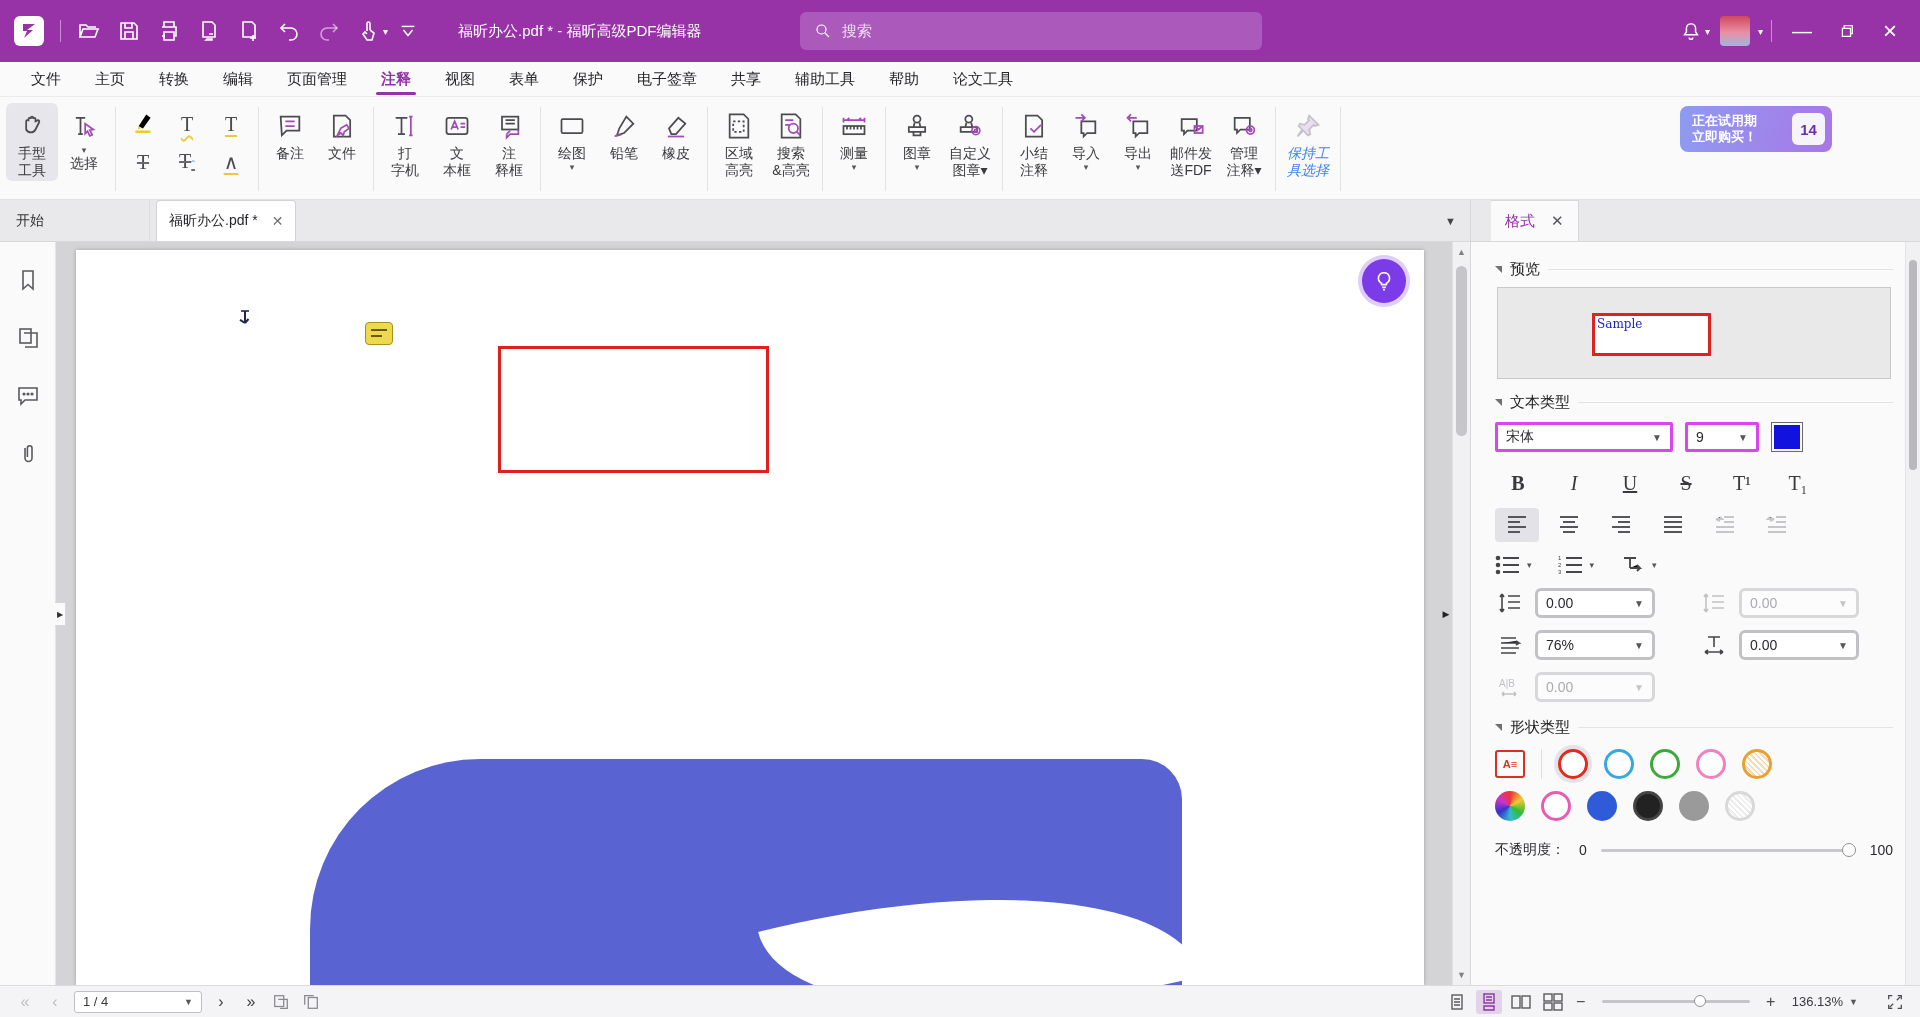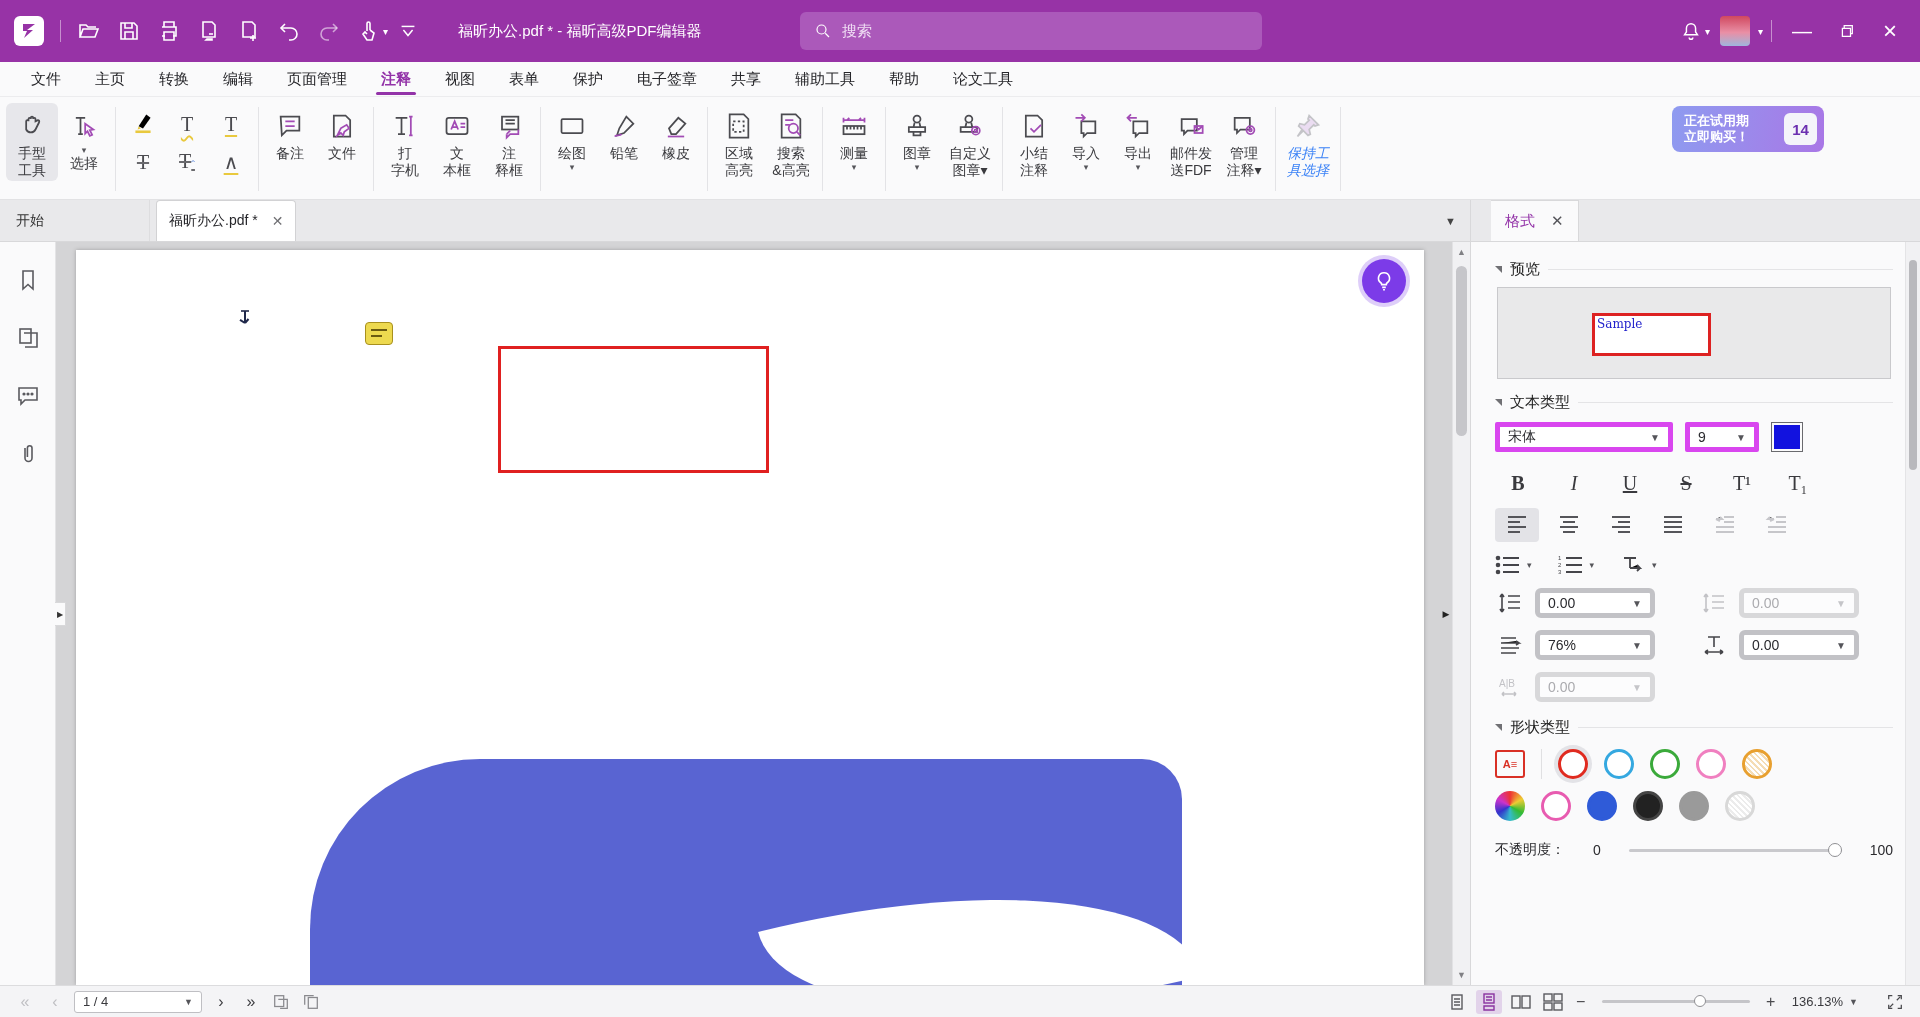--- a/index.html
+++ b/index.html
@@ -38,21 +38,21 @@
   .tbtn svg { stroke:#4B4B50; fill:none; stroke-width:1.5; }
   .lbl { font-size:14px; color:#3A3A3E; line-height:17px; text-align:center; white-space:nowrap; }
   .lbl.dis { color:#3b82f6;font-style:italic; }
   .caret { font-size:9px; color:#55555A; line-height:10px; }
   .tbtn.disabled svg { stroke:#C4C4C8; }
   .grid2x3 { display:grid; grid-template-columns:repeat(3,44px); grid-template-rows:38px 38px; align-items:center; justify-items:center; margin-top:2px; }
   .mkT { font-family:"Liberation Serif",serif; font-size:20px; color:#4B4B50; line-height:22px; }
   .u-sq { text-decoration:underline wavy #E9C93E 2px; text-underline-offset:4px; }
   .u-ln { text-decoration:underline solid #E9C93E 2px; text-underline-offset:4px; }
   .u-st { text-decoration:line-through solid #6A6A6E 1.5px; }
-  .trial { position:absolute; right:96px; top:9px; width:152px; height:46px; border-radius:8px; background:linear-gradient(100deg,#8E9BF0,#A977E6); display:flex; align-items:center; color:#fff; }
+  .trial { position:absolute; right:88px; top:9px; width:152px; height:46px; border-radius:8px; background:linear-gradient(100deg,#8E9BF0,#A977E6); display:flex; align-items:center; color:#fff; }
   .trial .tt { font-size:13px; font-weight:bold; line-height:16px; padding-left:12px; }
   .trial .days { position:absolute; right:7px; top:7px; width:33px; height:32px; background:#F4F4FA; border-radius:6px; color:#6B2FB0; font-weight:bold; font-size:15px; display:flex; align-items:center; justify-content:center; }
 
   
   .tabrow { height:42px; background:#E9E9EB; display:flex; border-bottom:1px solid #D8D8DA; }
   .tabrow-left { flex:1; display:flex; align-items:stretch; position:relative; }
   .start-tab { width:150px; display:flex; align-items:center; padding-left:16px; font-size:14px; color:#333; border-right:1px solid #DDDDDF; }
   .doc-tab { background:#fff; border:1px solid #D2D2D4; border-bottom:none; border-radius:4px 4px 0 0; display:flex; align-items:center; padding:0 12px; margin-left:6px; font-size:14px; color:#26262A; }
   .doc-tab .x { margin-left:14px; color:#707074; font-size:14px; }
   .tab-dd { position:absolute; right:14px; top:0; bottom:0; display:flex; align-items:center; color:#444; font-size:11px; }
@@ -89,21 +89,21 @@
   .panel-inner { position:absolute; inset:0 15px 0 0; overflow:hidden; padding:10px 12px 0 24px; }
   .panel-scroll { position:absolute; right:0; top:0; bottom:0; width:15px; background:#F1F1F3; border-left:1px solid #E4E4E6; }
   .panel-scroll .thumb { position:absolute; left:3px; right:3px; top:18px; height:210px; background:#B9B9BD; border-radius:5px; }
   .sec-h { display:flex; align-items:center; gap:8px; margin:8px 0 6px; }
   .tri { width:0; height:0; border-left:7px solid transparent; border-top:7px solid #707074; }
   .sec-h .t { font-size:15px; color:#222; white-space:nowrap; }
   .sec-h .rule { flex:1; height:1px; background:#E4E4E6; }
   .preview-box { margin:8px 2px 14px; height:92px; background:#E9E9EA; border:1px solid #C9C9CC; position:relative; }
   .preview-rect { position:absolute; left:94px; top:25px; width:119px; height:43px; background:#fff; border:3px solid #DD2222; }
   .preview-rect span { font-family:"DejaVu Serif",serif; font-size:12px; color:#2222CC; position:absolute; left:2px; top:1px; }
-  .selbox { height:30px; background:#fff; border:5px solid #d946ef; border-radius:2px; display:flex; align-items:center; padding:0 8px; justify-content:space-between; font-size:14px; }
+  .selbox { height:30px; background:#fff; border:3px solid #d946ef; border-radius:2px; display:flex; align-items:center; padding:0 8px; justify-content:space-between; font-size:14px; }
   .selbox.r { border-radius:6px; border-color:#C2C2C6; }
   .selbox .dd { color:#55555A; font-size:10px; }
   .selbox.dis { color:#ABABAF; border-color:#D8D8DA; background:#FCFCFD; }
   .fontrow { display:flex; gap:12px; margin:10px 0 14px; align-items:center; }
   .swatch { width:32px; height:30px; border:1px solid #6A6A6E; padding:2px; }
   .swatch .in { width:100%; height:100%; background:#1212DF; }
   .stylerow { display:flex; gap:14px; margin:14px 2px 6px; }
   .stybtn { width:42px; height:34px; display:flex; align-items:center; justify-content:center; font-family:"Liberation Serif",serif; font-size:20px; color:#3A3A3E; border-radius:4px; }
   .alignrow { display:flex; gap:8px; margin:8px 0; }
   .alnbtn { width:44px; height:34px; display:flex; align-items:center; justify-content:center; border-radius:4px; }
@@ -117,21 +117,21 @@
   .spic { width:30px; display:flex; justify-content:center;align-items:flex-end; }
   .spic svg { stroke:#45454A; stroke-width:1.6; }
   .spic.dis svg { stroke:#C2C2C6; }
   .spsel { width:120px; }
   .spgap { width:24px; }
   .shaperow { display:flex; align-items:center; gap:16px; margin:12px 0; }
   .sc { width:30px; height:30px; border-radius:50%; }
   .sc.selected { box-shadow:0 0 0 4px #E3E3E7; }
   .tbx-ic { width:30px; height:28px; border:2px solid #D93025; border-radius:3px; color:#D93025; font-size:11px; display:flex; align-items:center; justify-content:center; font-weight:bold; }
   .vline { width:1px; height:30px; background:#E0E0E2; }
-  .oprow { display:flex; align-items:center; gap:28px; margin:20px 0 0; }
+  .oprow { display:flex; align-items:center; gap:14px; margin:20px 0 0; }
   .optrack { flex:1; height:3px; background:#C9C9CD; border-radius:2px; position:relative; }
   .opknob { position:absolute; right:0; top:-6px; width:14px; height:14px; border-radius:50%; background:#fff; border:1px solid #909094; }
 
   
   .statusbar { height:32px; background:#F4F4F6; border-top:1px solid #DCDCDE; display:flex; align-items:center; padding:0 10px; font-size:13px; color:#3A3A3E; }
   .nav-ch { width:30px; text-align:center; font-size:16px; color:#3E3E42; }
   .nav-ch.dis { color:#BFBFC3; }
   .pagebox { width:128px; height:22px; background:#fff; border:1px solid #BFBFC3; border-radius:3px; display:flex; align-items:center; justify-content:space-between; padding:0 8px; margin:0 4px;gap:44px; }
   .pagebox .dd { font-size:9px; color:#55555A; }
   .sb-ic { width:30px; display:flex; justify-content:center; align-items:center; }

